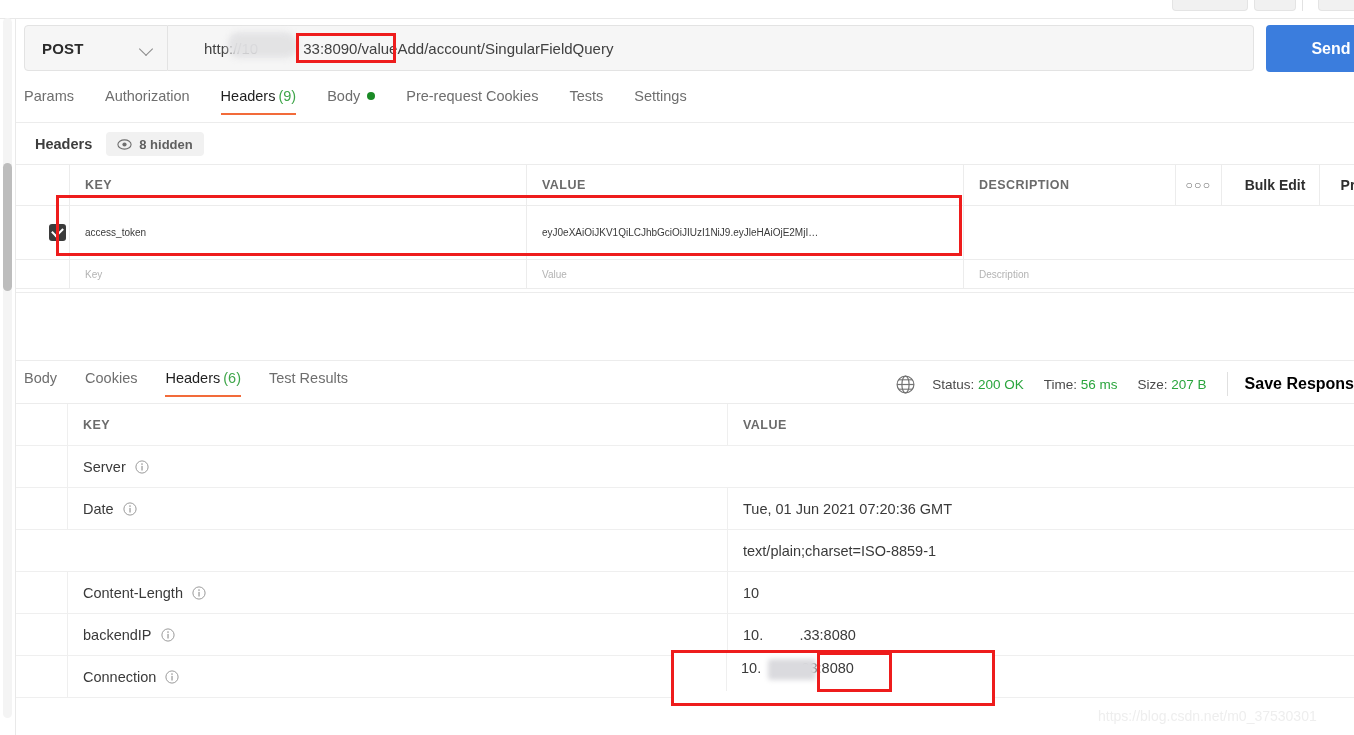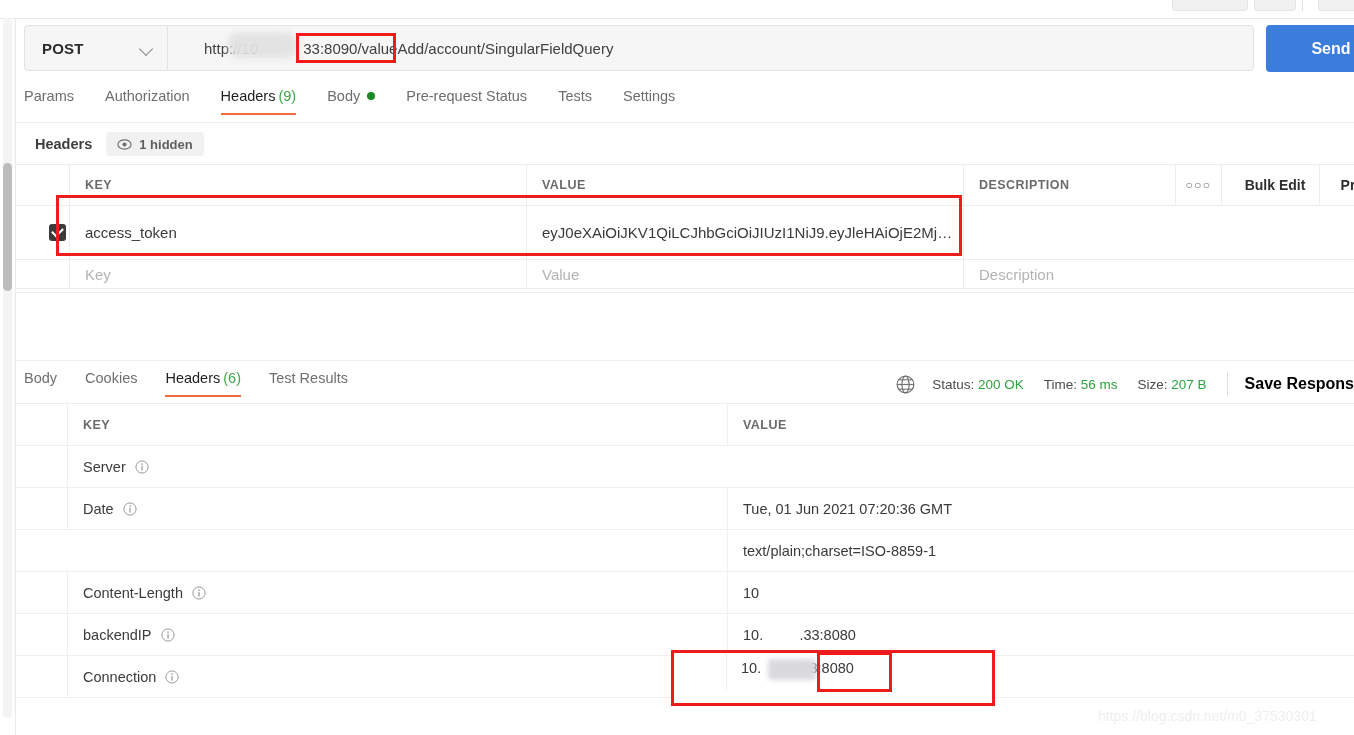--- a/index.html
+++ b/index.html
@@ -250,21 +250,21 @@
   .rt-preset{ left: 1303px; width: 85px; color: #2f2f2f; letter-spacing: 0; font-size: 14px; padding-left: 0; justify-content: center; }
   .dots-glyph { font-size: 12px; color: #6d6d6d; letter-spacing: 1.5px; }
 
   .req-row {
     position: relative;
     height: 53px;
     border-bottom: 1px solid #ececec;
   }
   .req-row .rt-cell {
     font-weight: normal;
-    font-size: 15px;
+    font-size: 10px;
     color: #3a3a3a;
     letter-spacing: 0;
   }
   .req-row.placeholder .rt-cell { color: #b3b3b3; }
   .req-row.placeholder { height: 28px; }
   .checkbox {
     width: 17px; height: 17px;
     background: #3b3b3b;
     border-radius: 3px;
     margin-left: 18px;
@@ -464,42 +464,42 @@
   <div class="req-tab">
     <span>Authorization</span>
   </div>
   <div class="req-tab active">
     <span>Headers</span><span class="tab-count">(9)</span>
   </div>
   <div class="req-tab">
     <span>Body</span><span class="body-dot"></span>
   </div>
   <div class="req-tab">
-    <span>Pre-request Status</span>
+    <span>Pre-request Cookies</span>
   </div>
   <div class="req-tab">
     <span>Tests</span>
   </div>
   <div class="req-tab">
     <span>Settings</span>
   </div>
 </div>
 <div class="cookies-link">Coo</div>
 <div class="tabs-underline"></div>
 
 <div class="hdr-sub">
   <span class="hdr-sub-title">Headers</span>
   <span class="hidden-pill">
     <span class="eye-icon">
       <svg width="15" height="11" viewBox="0 0 15 11">
         <ellipse cx="7.5" cy="5.5" rx="6.6" ry="4.6" fill="none" stroke="#6f6f6f" stroke-width="1.1"></ellipse>
         <circle cx="7.5" cy="5.5" r="2.1" fill="#6f6f6f"></circle>
       </svg>
     </span>
-    <span>1 hidden</span>
+    <span>8 hidden</span>
   </span>
 </div>
 
 <div class="req-table">
 
   <div class="req-thead">
     <div class="rt-cell rt-check"></div>
     <div class="rt-cell rt-key">KEY</div>
     <div class="rt-cell rt-val">VALUE</div>
     <div class="rt-cell rt-desc">DESCRIPTION</div>

